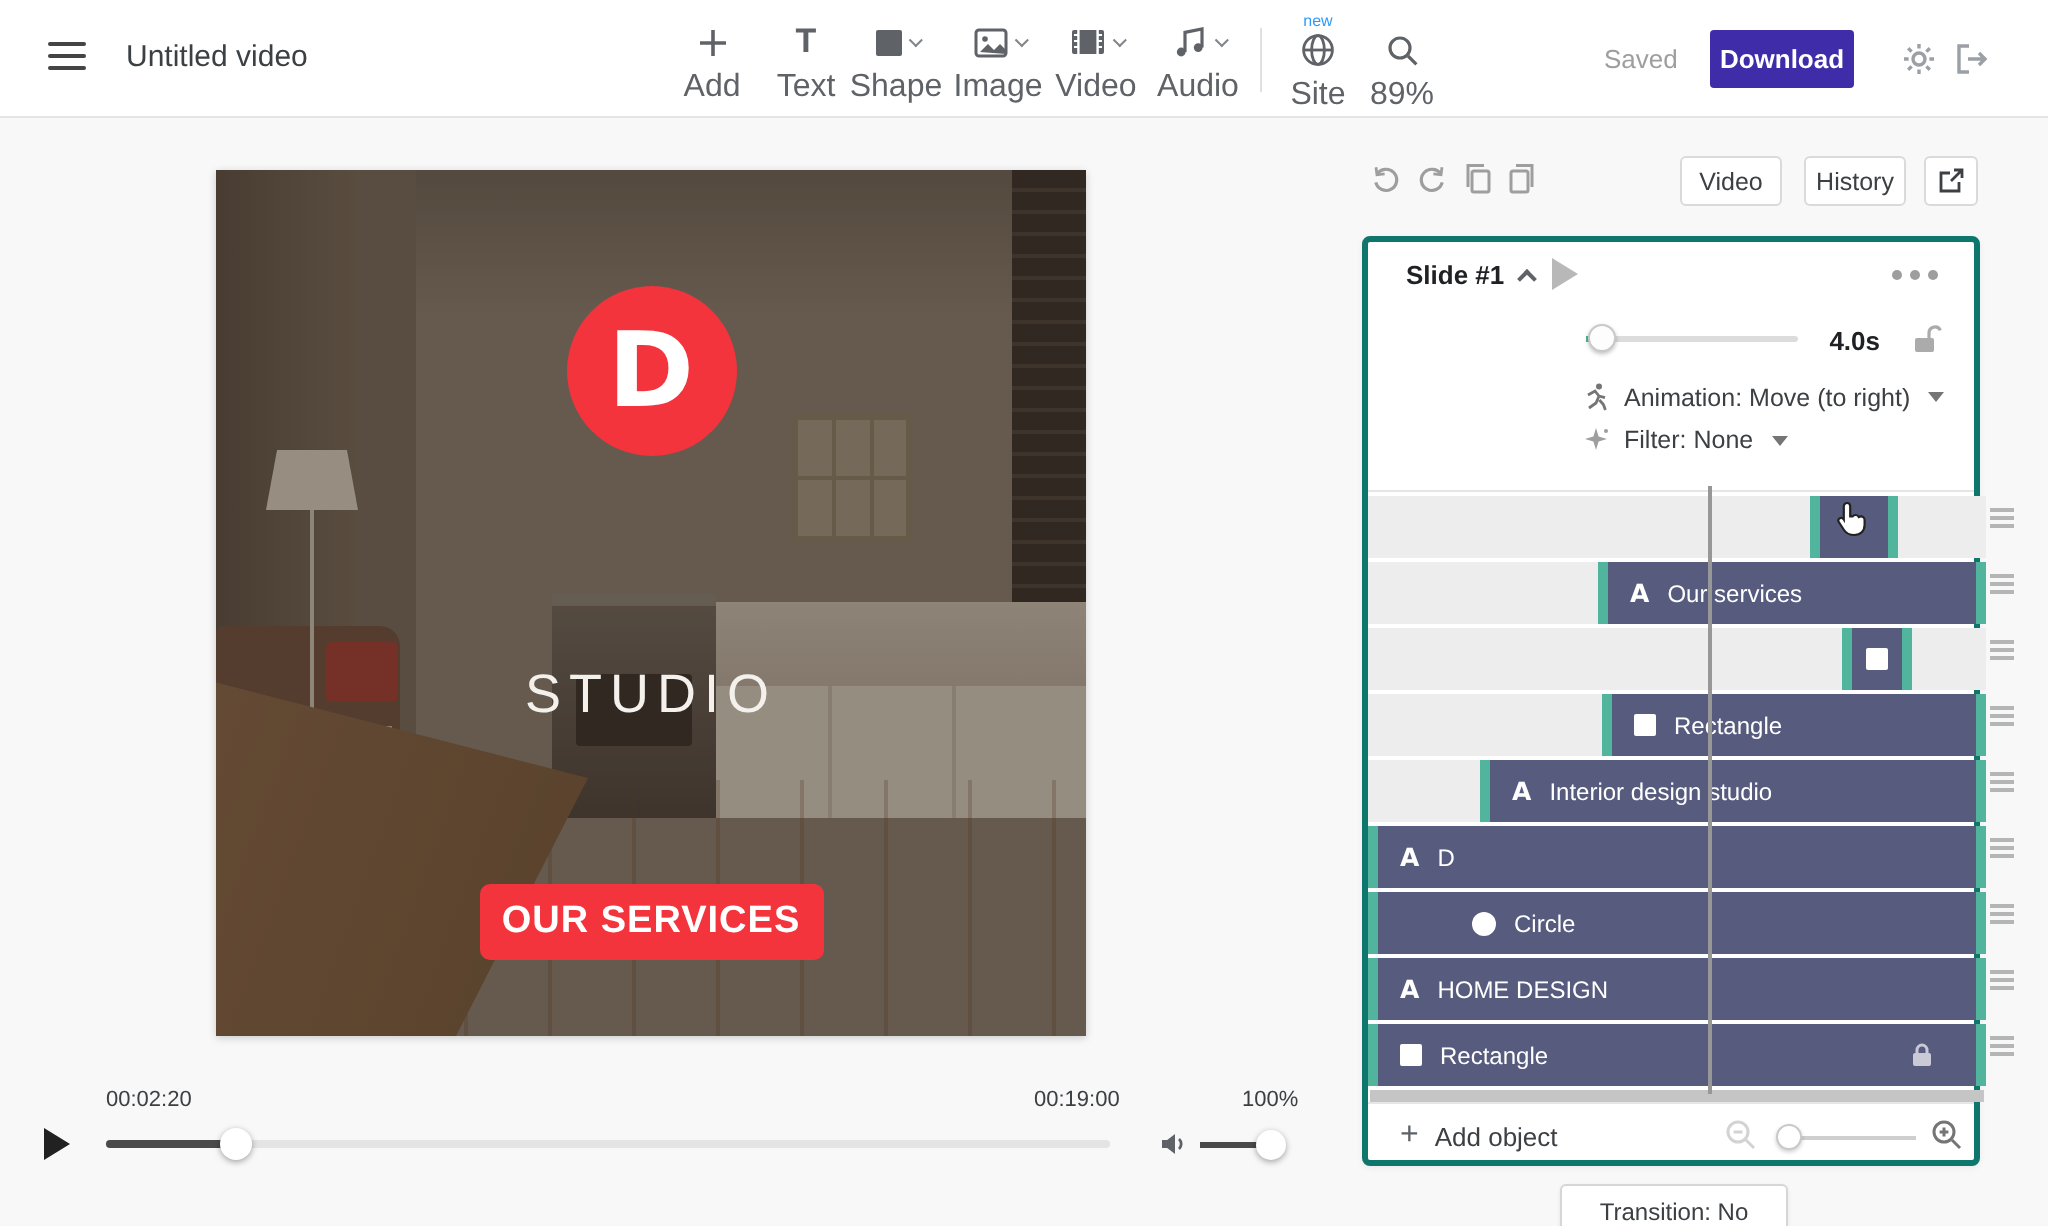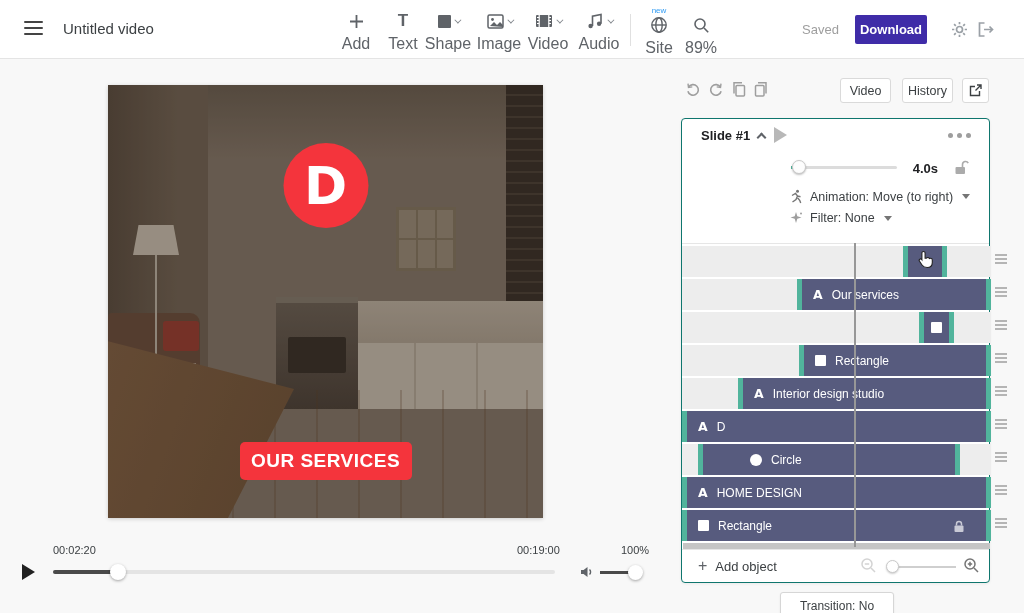--- a/index.html
+++ b/index.html
@@ -86,21 +86,21 @@
                 box-shadow:0 1px 3px rgba(0,0,0,.35); }
 
   
   .edit-icon { position:absolute; top:81px; color:#9e9e9e; cursor:pointer; }
   .panel-btn { position:absolute; top:78px; height:25px; background:#fff; border:1px solid #dadada; border-radius:3px;
                font-size:12.5px; color:#3c4043; display:flex; align-items:center; justify-content:center; cursor:pointer;
                font-family:"Liberation Sans",sans-serif; }
 
   
   .panel { position:absolute; left:681px; top:118px; width:309px; height:465px; background:#fff;
-           border:1px solid #0f766e; border-radius:4px; box-shadow:0 1px 3px rgba(0,0,0,.06); }
+           border:3px solid #0f766e; border-radius:4px; box-shadow:0 1px 3px rgba(0,0,0,.06); }
   .slide-header { position:absolute; left:0; top:0; width:100%; height:32px; }
   .slide-title { position:absolute; left:19px; top:9px; font-size:13px; font-weight:bold; color:#202124; }
   .chev-up { position:absolute; left:76px; top:15px; width:7px; height:7px; border-left:2px solid #5f6368;
              border-top:2px solid #5f6368; transform:rotate(45deg); cursor:pointer; }
   .slide-play { position:absolute; left:92px; top:8px; width:0; height:0; border-left:13px solid #b8b8b8;
                 border-top:8px solid transparent; border-bottom:8px solid transparent; cursor:pointer; }
   .dots { position:absolute; right:18px; top:14px; display:flex; gap:4px; cursor:pointer; }
   .dots i { width:5px; height:5px; border-radius:50%; background:#9e9e9e; }
   .thumb { position:absolute; left:17px; top:34px; width:69px; height:80px; border-radius:3px; overflow:hidden;
            background:linear-gradient(#8d8173 0 55%,#b49a74 55% 100%); cursor:pointer; }
@@ -276,20 +276,21 @@
       <div class="lamppole"></div>
       <div class="chair"></div>
       <div class="table"></div>
     </div>
     <div class="scene-overlay"></div>
     <div class="design">
       <div class="logo-circle">
         <span class="logo-letter">D</span>
       </div>
       <div class="canvas-sub">
+        <div>STUDIO</div>
       </div>
       <button class="services-btn">OUR SERVICES</button>
     </div>
   </div>
 
   <div class="play-btn"></div>
   <div class="time-label" style="left:53px">00:02:20</div>
   <div class="time-label" style="left:517px">00:19:00</div>
   <div class="time-label" style="left:621px">100%</div>
   <div class="progress-track">
@@ -420,21 +421,21 @@
     </div>
   </div>
         <div class="track-row" style="top: 167px;">
     <div class="track-bar" style="left: 0px; width: 309px;">
       <span class="bar-icon icon-a">A</span>
       <span class="bar-label">D</span>
 
     </div>
   </div>
         <div class="track-row" style="top: 200px;">
-    <div class="track-bar" style="left: 16px; width: 262px; padding-left: 47px;">
+    <div class="track-bar" style="left: 0px; width: 309px; padding-left: 47px;">
       <span class="bar-icon icon-circle"></span>
       <span class="bar-label">Circle</span>
 
     </div>
   </div>
         <div class="track-row" style="top: 233px;">
     <div class="track-bar" style="left: 0px; width: 309px;">
       <span class="bar-icon icon-a">A</span>
       <span class="bar-label">HOME DESIGN</span>
 

